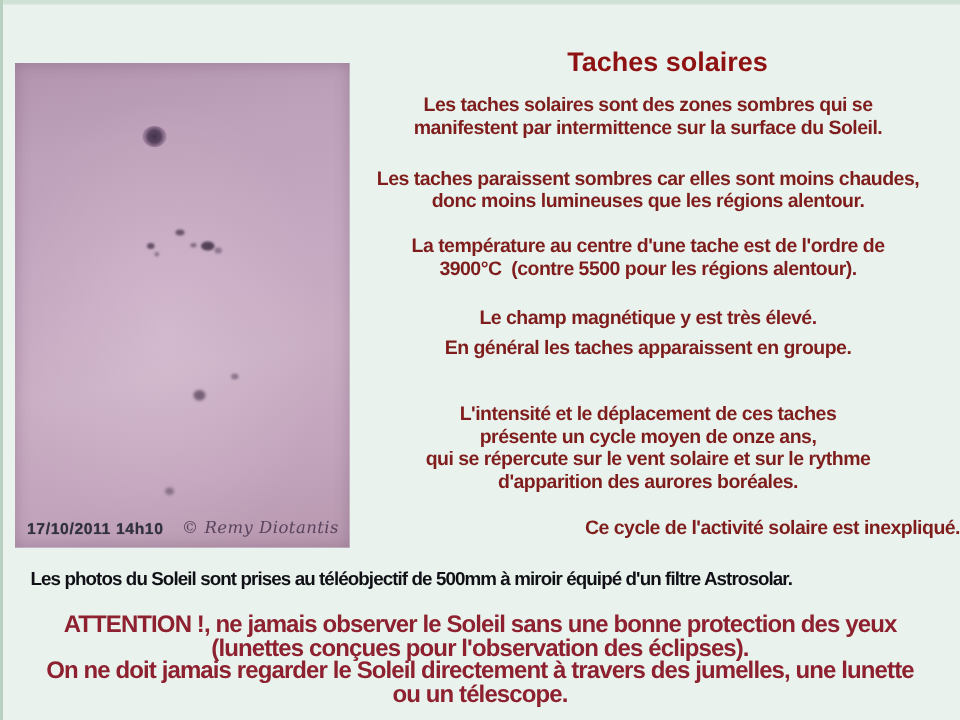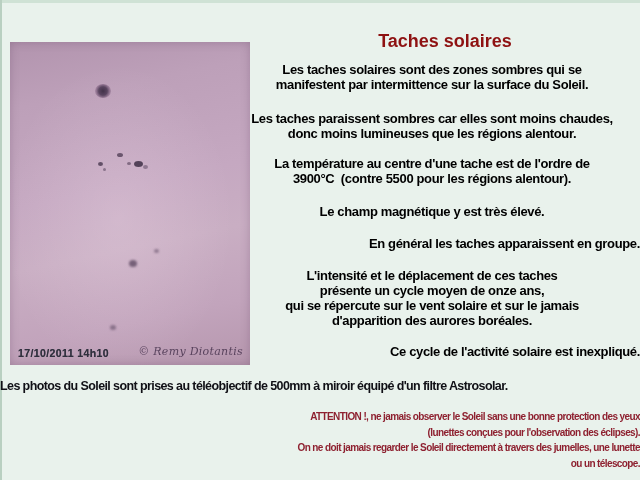--- a/index.html
+++ b/index.html
@@ -40,35 +40,35 @@
     letter-spacing: 0px;
   }
   .para {
     position: absolute;
     left: 224px;
     width: 416px;
     text-align: center;
     white-space: pre-wrap;
     font-size: 13px;
     font-weight: bold;
-    color: #000000;
+    color: #7f1d1d;
     line-height: 15px;
     letter-spacing: -0.35px;
   }
   .p1 { top: 62px; }
   .p2 { top: 111px; }
   .p3 { top: 156px; text-align: center; }
   .p4 { top: 204px; }
-  .p5 { top: 236px; text-align: right; }
+  .p5 { top: 224px; }
   .p6 { top: 268px; }
   .p7 { top: 344px; text-align: right; }
   .photo {
     position: absolute;
     left: 10px; top: 42px;
-    width: 240px; height: 323px;
+    width: 223px; height: 323px;
     background:
       radial-gradient(ellipse at 45% 55%, rgba(255,238,248,0.20), rgba(255,238,248,0) 62%),
       linear-gradient(168deg, #b294ae 0%, #bda0b9 18%, #c5a8c1 45%, #c9aec3 62%, #c2a4bc 82%, #b697ae 100%);
     box-shadow: inset 0 0 10px rgba(90,60,90,0.30);
   }
   .spot {
     position: absolute;
     border-radius: 50%;
     filter: blur(0.6px);
   }
@@ -94,33 +94,33 @@
     font-style: italic;
     font-family: "DejaVu Serif", serif;
     color: rgba(70,50,78,0.85);
     filter: blur(0.45px);
     letter-spacing: 0.3px;
   }
   .footer-info {
     position: absolute;
     top: 379px; left: 0;
     width: 528px;
-    text-align: left;
+    text-align: right;
     font-size: 12.5px;
     font-weight: bold;
     color: #101016;
     letter-spacing: -0.6px;
   }
   .footer-warning {
     position: absolute;
     top: 409px; left: 0;
     width: 640px;
-    text-align: right;
+    text-align: center;
     white-space: pre-wrap;
-    font-size: 10px;
+    font-size: 16px;
     font-weight: bold;
     color: #8e2130;
     line-height: 15.5px;
     letter-spacing: -0.6px;
   }
 </style>
 </head>
 <body>
 
 <div class="slide">
@@ -150,21 +150,21 @@
   <div class="para p1">Les taches solaires sont des zones sombres qui se
 manifestent par intermittence sur la surface du Soleil.</div>
   <div class="para p2">Les taches paraissent sombres car elles sont moins chaudes,
 donc moins lumineuses que les régions alentour.</div>
   <div class="para p3">La température au centre d'une tache est de l'ordre de
 3900°C  (contre 5500 pour les régions alentour).</div>
   <div class="para p4">Le champ magnétique y est très élevé.</div>
   <div class="para p5">En général les taches apparaissent en groupe.</div>
   <div class="para p6">L'intensité et le déplacement de ces taches
 présente un cycle moyen de onze ans,
-qui se répercute sur le vent solaire et sur le jamais
+qui se répercute sur le vent solaire et sur le rythme
 d'apparition des aurores boréales.</div>
   <div class="para p7">Ce cycle de l'activité solaire est inexpliqué.</div>
 
   <div class="footer-info">Les photos du Soleil sont prises au téléobjectif de 500mm à miroir équipé d'un filtre Astrosolar.</div>
   <div class="footer-warning">ATTENTION !, ne jamais observer le Soleil sans une bonne protection des yeux
 (lunettes conçues pour l'observation des éclipses).
 On ne doit jamais regarder le Soleil directement à travers des jumelles, une lunette
 ou un télescope.</div>
 </div>
 

